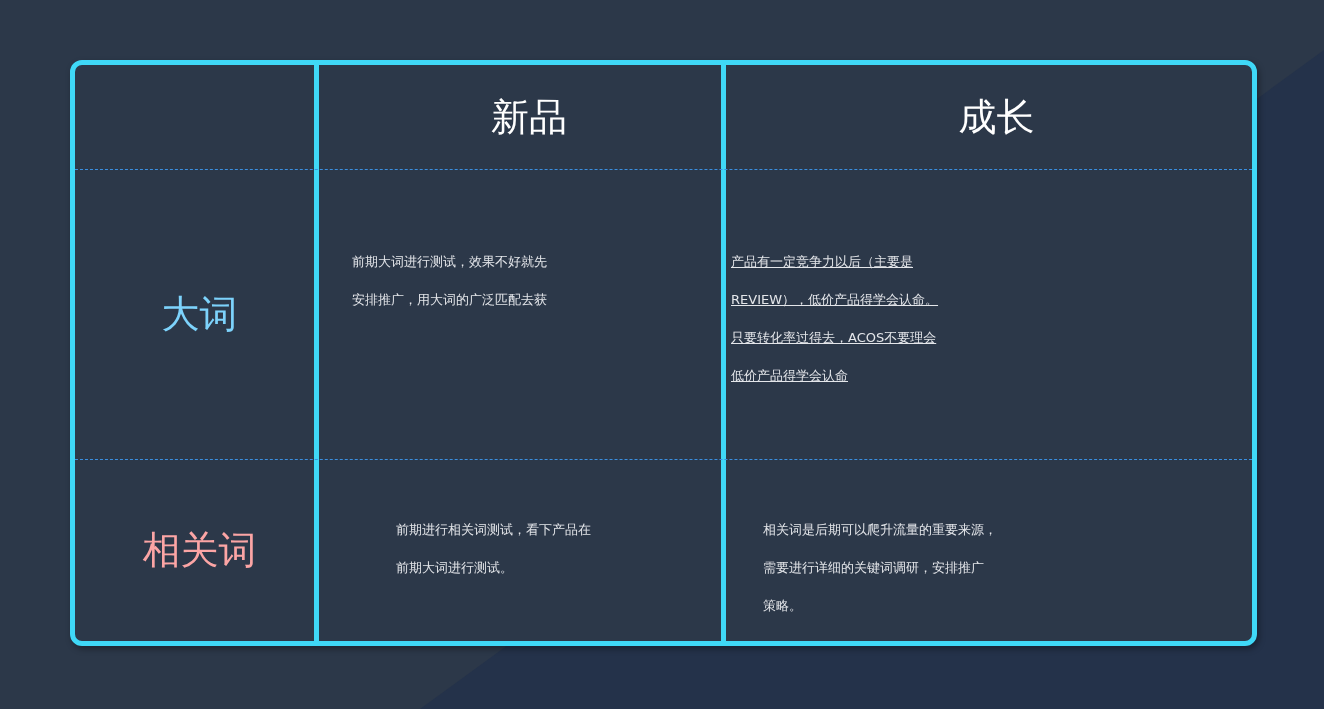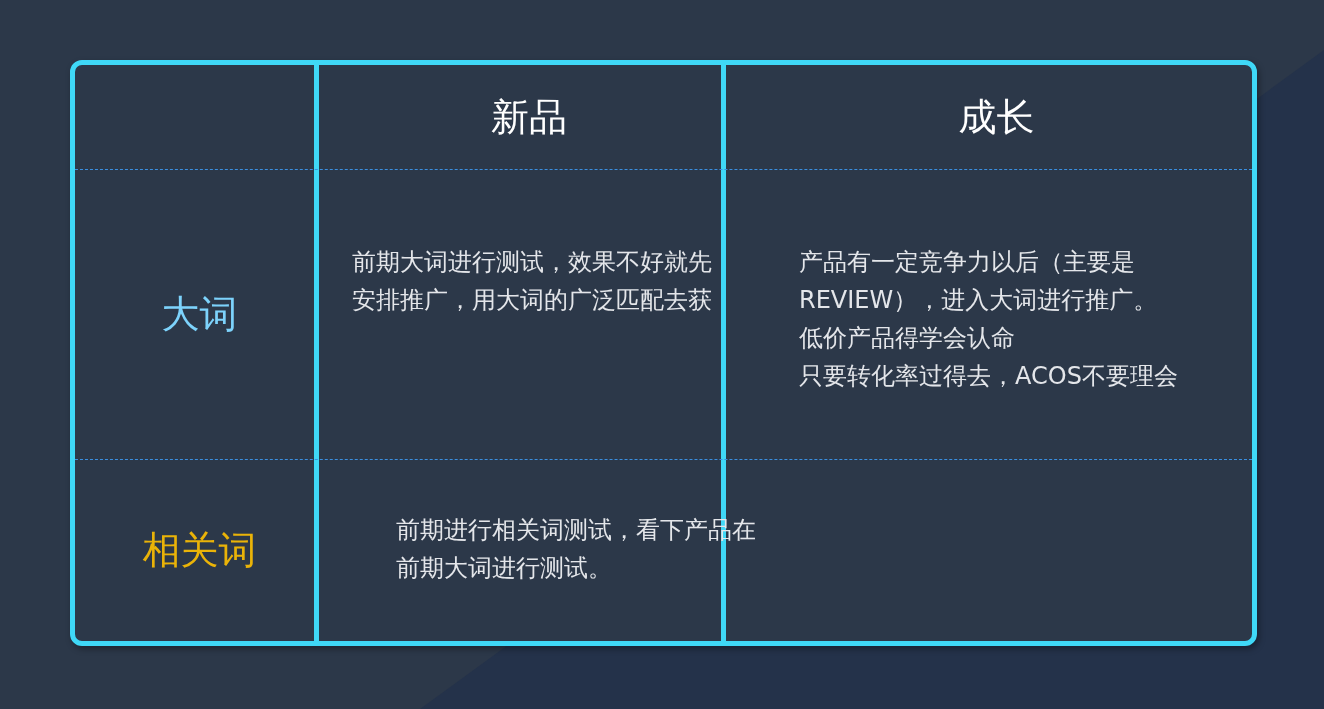--- a/index.html
+++ b/index.html
@@ -29,23 +29,23 @@
     border-top: 1px dashed #3b8fe0;
   }
   .cell {
     position: absolute; display: flex; align-items: center; justify-content: center;
     box-sizing: border-box;
     padding-left: 43px;
   }
   .col-header { color: #ffffff; font-size: 38px; }
   .row-header { font-size: 38px; }
   .row-header.yellow { color: #7dd3fc; }
-  .row-header.white { color: #eab308; }
+  .row-header.white { color: #fca5a5; }
   .text-block {
-    position: absolute; color: #e4e6ea; font-size: 24px; line-height: 38px;
+    position: absolute; color: #e4e6ea; font-size: 13px; line-height: 38px;
     white-space: nowrap;
   }
   .text-block div { display: block; }
 </style>
 </head>
 <body>
 
 <svg class="bg-tri" viewBox="0 0 1324 709" xmlns="http://www.w3.org/2000/svg">
   <polygon points="1324,50 1324,709 420,709" fill="#24324a"></polygon>
 </svg>
@@ -62,24 +62,29 @@
   <div class="cell col-header" style="left:244px; top:0; width:402px; height:104px; padding-right:25px;">新品</div>
   <div class="cell col-header" style="left:651px; top:0; width:526px; height:104px; padding-right:100px;margin-left:36px;">成长</div>
 
   <div class="cell row-header yellow" style="left:0; top:105px; width:239px; height:289px; padding-left:10px;">大词</div>
   <div class="cell row-header white" style="left:0; top:395px; width:239px; height:181px; padding-left:10px;">相关词</div>
 
   <div class="text-block" style="left:277px; top:178px;">
     <div>前期大词进行测试，效果不好就先</div>
     <div>安排推广，用大词的广泛匹配去获</div>
   </div>
-  <div class="text-block" style="left:724px; top:178px;">
+  <div class="text-block" style="left:656px; top:178px;text-decoration:underline;">
     <div>产品有一定竞争力以后（主要是</div>
-    <div>REVIEW），进入大词进行推广。</div>
+    <div>REVIEW），低价产品得学会认命。</div>
+    <div>只要转化率过得去，ACOS不要理会</div>
     <div>低价产品得学会认命</div>
-    <div>只要转化率过得去，ACOS不要理会</div>
   </div>
 
   <div class="text-block" style="left:277px; top:446px;margin-left:44px;">
     <div>前期进行相关词测试，看下产品在</div>
     <div>前期大词进行测试。</div>
   </div>
+  <div class="text-block" style="left:688px; top:446px;">
+    <div>相关词是后期可以爬升流量的重要来源，</div>
+    <div>需要进行详细的关键词调研，安排推广</div>
+    <div>策略。</div>
+  </div>
 </div>
 
 </body></html>

